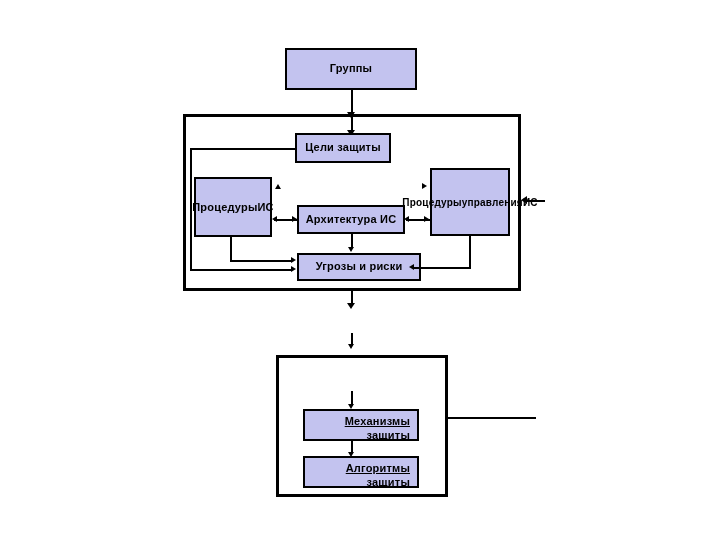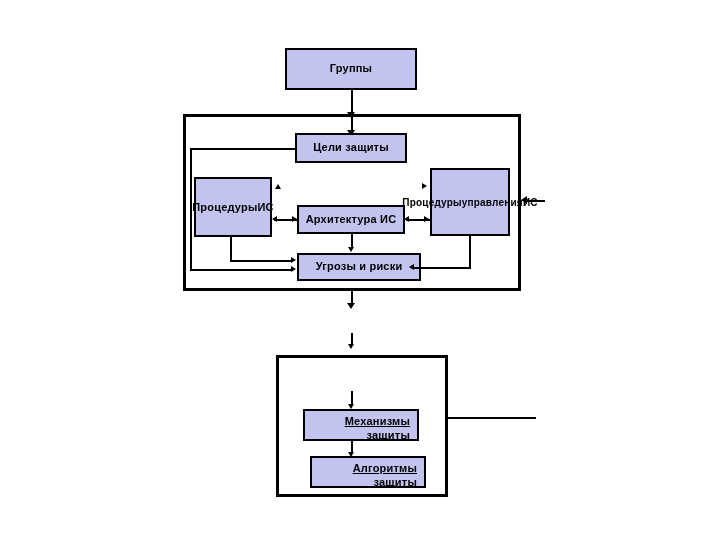--- a/index.html
+++ b/index.html
@@ -109,21 +109,21 @@
   </div>
 
   <div class="vline" style="left:351px; top:90px; height:22px;"></div>
   <div class="arrow down" style="left:347px; top:112px;"></div>
 
   <div class="frame" style="left:183px; top:114px; width:338px; height:177px;"></div>
 
   <div class="vline" style="left:351px; top:117px; height:15px;"></div>
   <div class="arrow down" style="left:347px; top:130px;"></div>
 
-  <div class="box" style="left:295px; top:133px; width:112px; height:30px;">
+  <div class="box" style="left:295px; top:133px; width:96px; height:30px;">
     <span>Цели защиты</span>
   </div>
 
   <div class="box stack" style="left:194px; top:177px; width:78px; height:60px;">
     <span>Процедуры</span>
     <span>ИС</span>
   </div>
 
   <div class="box" style="left:297px; top:205px; width:108px; height:29px;">
     <span>Архитектура ИС</span>
@@ -184,20 +184,20 @@
   <div class="arrow small-down" style="left:348px; top:404px;"></div>
 
   <div class="box two-line" style="left:303px; top:409px; width:116px; height:32px;">
     <span class="l1">Механизмы</span>
     <span class="l2">защиты</span>
   </div>
 
   <div class="vline" style="left:351px; top:441px; height:12px;"></div>
   <div class="arrow small-down" style="left:348px; top:452px;"></div>
 
-  <div class="box two-line" style="left:310px; top:456px; width:116px; height:32px;">
+  <div class="box two-line" style="left:303px; top:456px; width:116px; height:32px;">
     <span class="l1">Алгоритмы</span>
     <span class="l2">защиты</span>
   </div>
 
   <div class="hline" style="left:446px; top:417px; width:90px;"></div>
 
 </div>
 
 </body></html>

